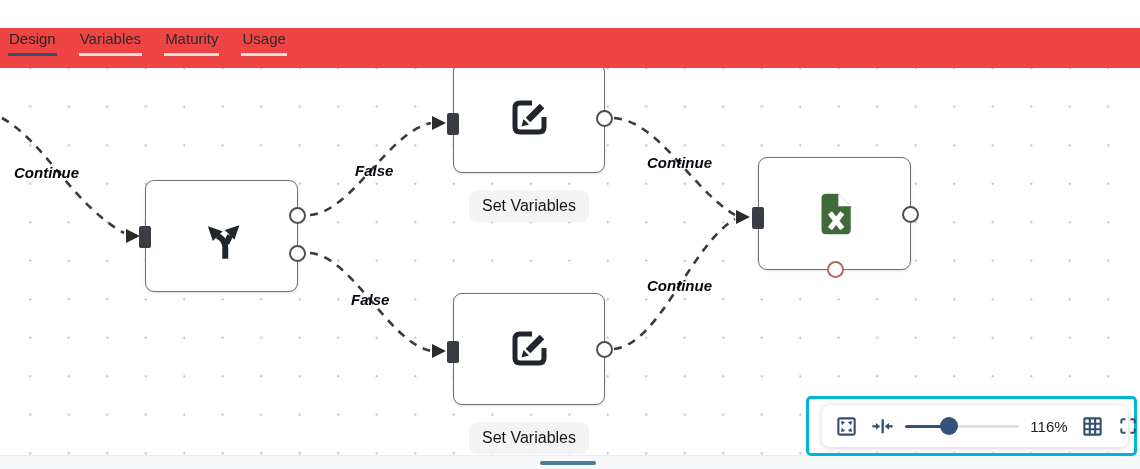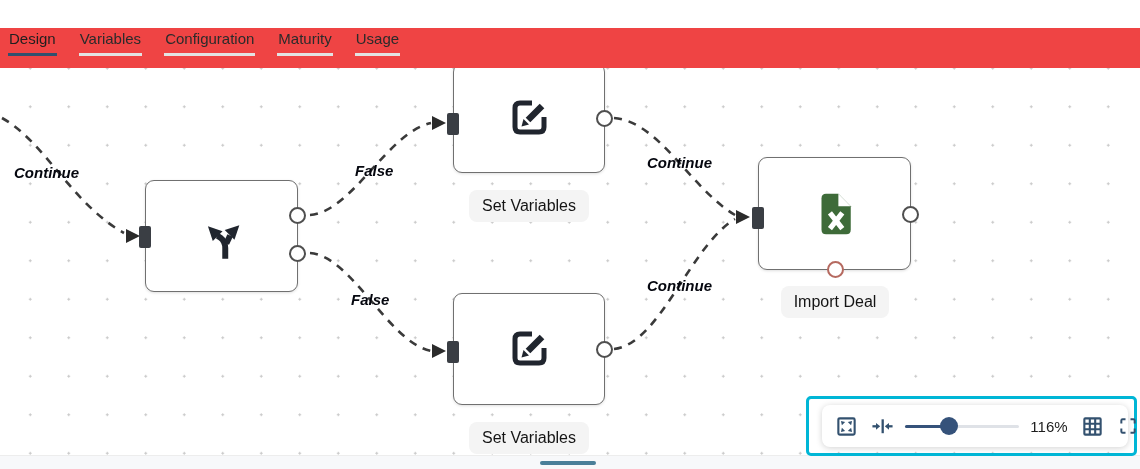--- a/index.html
+++ b/index.html
@@ -68,21 +68,20 @@
                 flex:0 0 auto; }
 </style>
 </head>
 <body>
 
 <div class="page">
 
   <div class="tabbar">
     <div class="tab active">Design</div>
     <div class="tab">Variables</div>
-    <div class="tab">Configuration</div>
     <div class="tab">Maturity</div>
     <div class="tab">Usage</div>
   </div>
 
   <div class="canvas">
 
     <svg class="edges" viewBox="0 0 1140 415">
       <path class="edge" d="M 2 78 C 45 102, 72 164, 124 193"></path>
       <polygon class="edge-arrow" points="126,189 140,196 126,203"></polygon>
 
@@ -138,23 +137,20 @@
     <div class="node" style="left:758px;top:117px;width:153px;height:113px">
       <svg width="54" height="54" viewBox="0 0 48 48">
         <path d="M16 6 H27 L38 17 V38 Q38 42 34 42 H16 Q12 42 12 38 V10 Q12 6 16 6" fill="#3e6b39"></path>
         <polygon points="27,6 38,17 27,17" fill="#ffffff"></polygon>
         <path d="M19.5 23 L30.5 37 M30.5 23 L19.5 37" stroke="#ffffff" stroke-width="4.6" fill="none"></path>
       </svg>
       <div class="in-port" style="top:49px"></div>
       <div class="out-port" style="top:48px"></div>
       <div class="bottom-port" style="left:68px"></div>
     </div>
-    <div class="node-label" style="left:751px;top:246px;width:168px">
-      <span class="pill">Import Deal</span>
-    </div>
 
     <div class="edge-label" style="left:14px;top:124px">Continue</div>
     <div class="edge-label" style="left:355px;top:122px">False</div>
     <div class="edge-label" style="left:351px;top:251px">False</div>
     <div class="edge-label" style="left:647px;top:114px">Continue</div>
     <div class="edge-label" style="left:647px;top:237px">Continue</div>
   </div>
 
   <div class="bottom-strip">
     <div class="hscroll-thumb"></div>

